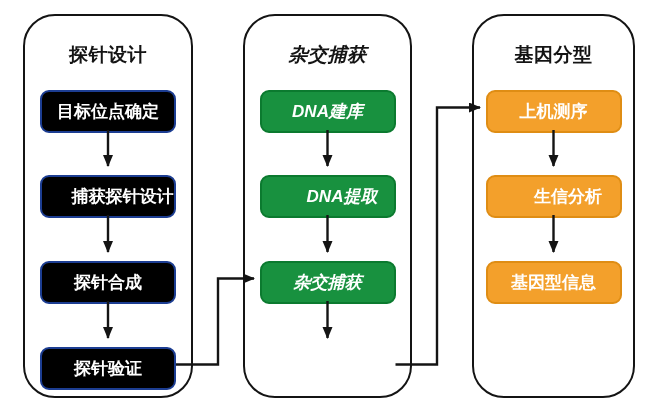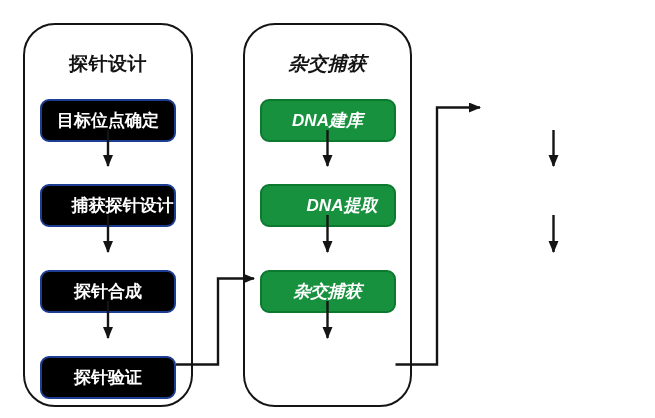--- a/index.html
+++ b/index.html
@@ -5,21 +5,21 @@
   html,body{margin:0;padding:0;background:#ffffff;}
   .canvas{
     position:relative;
     width:655px;height:418px;
     background:#ffffff;
     font-family:"Liberation Sans","DejaVu Sans",sans-serif;
     overflow:hidden;
   }
   .panel{
     position:absolute;
-    top:23px;height:384px;
+    top:14px;height:384px;
     background:#ffffff;
     border:2.2px solid #141414;
     border-radius:32px;
     box-sizing:border-box;
   }
   .panel-1{left:23px;width:170px;}
   .panel-2{left:243px;width:169px;font-style:italic;}
   .panel-3{left:472px;width:163px;}
   .panel-title{
     position:absolute;top:26px;left:0;width:100%;
@@ -62,20 +62,26 @@
     <div class="step row-4">探针验证</div>
   </section>
 
   <section class="panel panel-2 theme-green">
     <h2 class="panel-title">杂交捕获</h2>
     <div class="step row-1">DNA建库</div>
     <div class="step row-2">DNA提取</div>
     <div class="step row-3">杂交捕获</div>
   </section>
 
+  <section class="panel panel-3 theme-orange">
+    <h2 class="panel-title">基因分型</h2>
+    <div class="step row-1">上机测序</div>
+    <div class="step row-2">生信分析</div>
+    <div class="step row-3">基因型信息</div>
+  </section>
 
   <svg class="arrows" width="655" height="418" viewBox="0 0 655 418" xmlns="http://www.w3.org/2000/svg">
     <defs>
       <marker id="ah" markerUnits="userSpaceOnUse" markerWidth="13" markerHeight="11" refX="11" refY="5" orient="auto">
         <path d="M0,0 L12,5 L0,10 Z" fill="#141414"></path>
       </marker>
     </defs>
     <g stroke="#141414" stroke-width="2.4" fill="none">
 
       <path d="M108,130 V166" marker-end="url(#ah)"></path>

